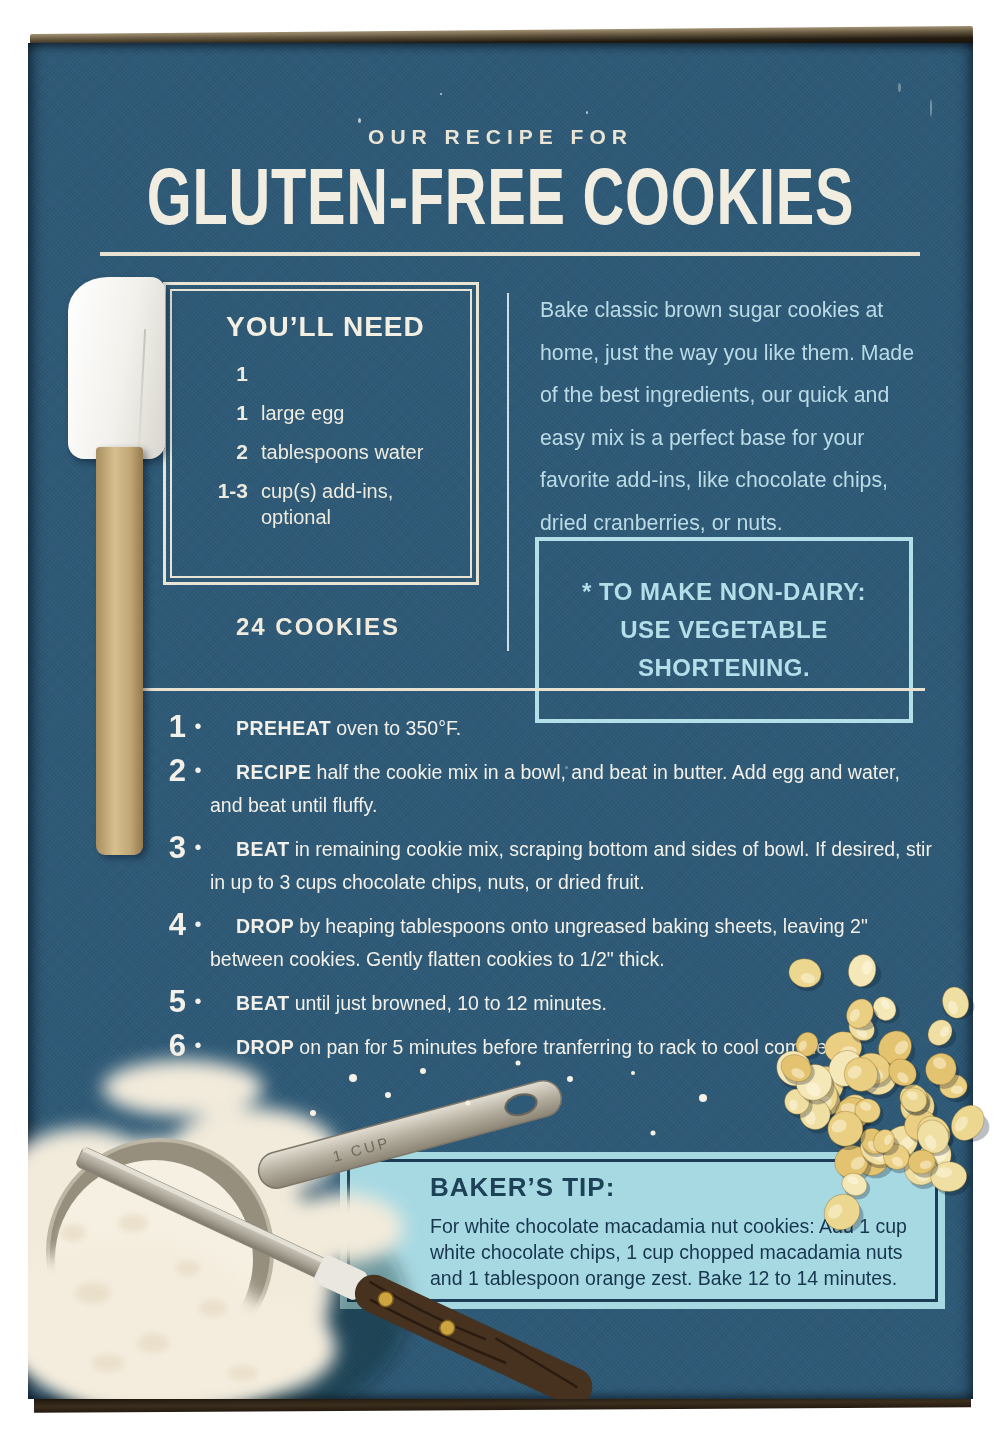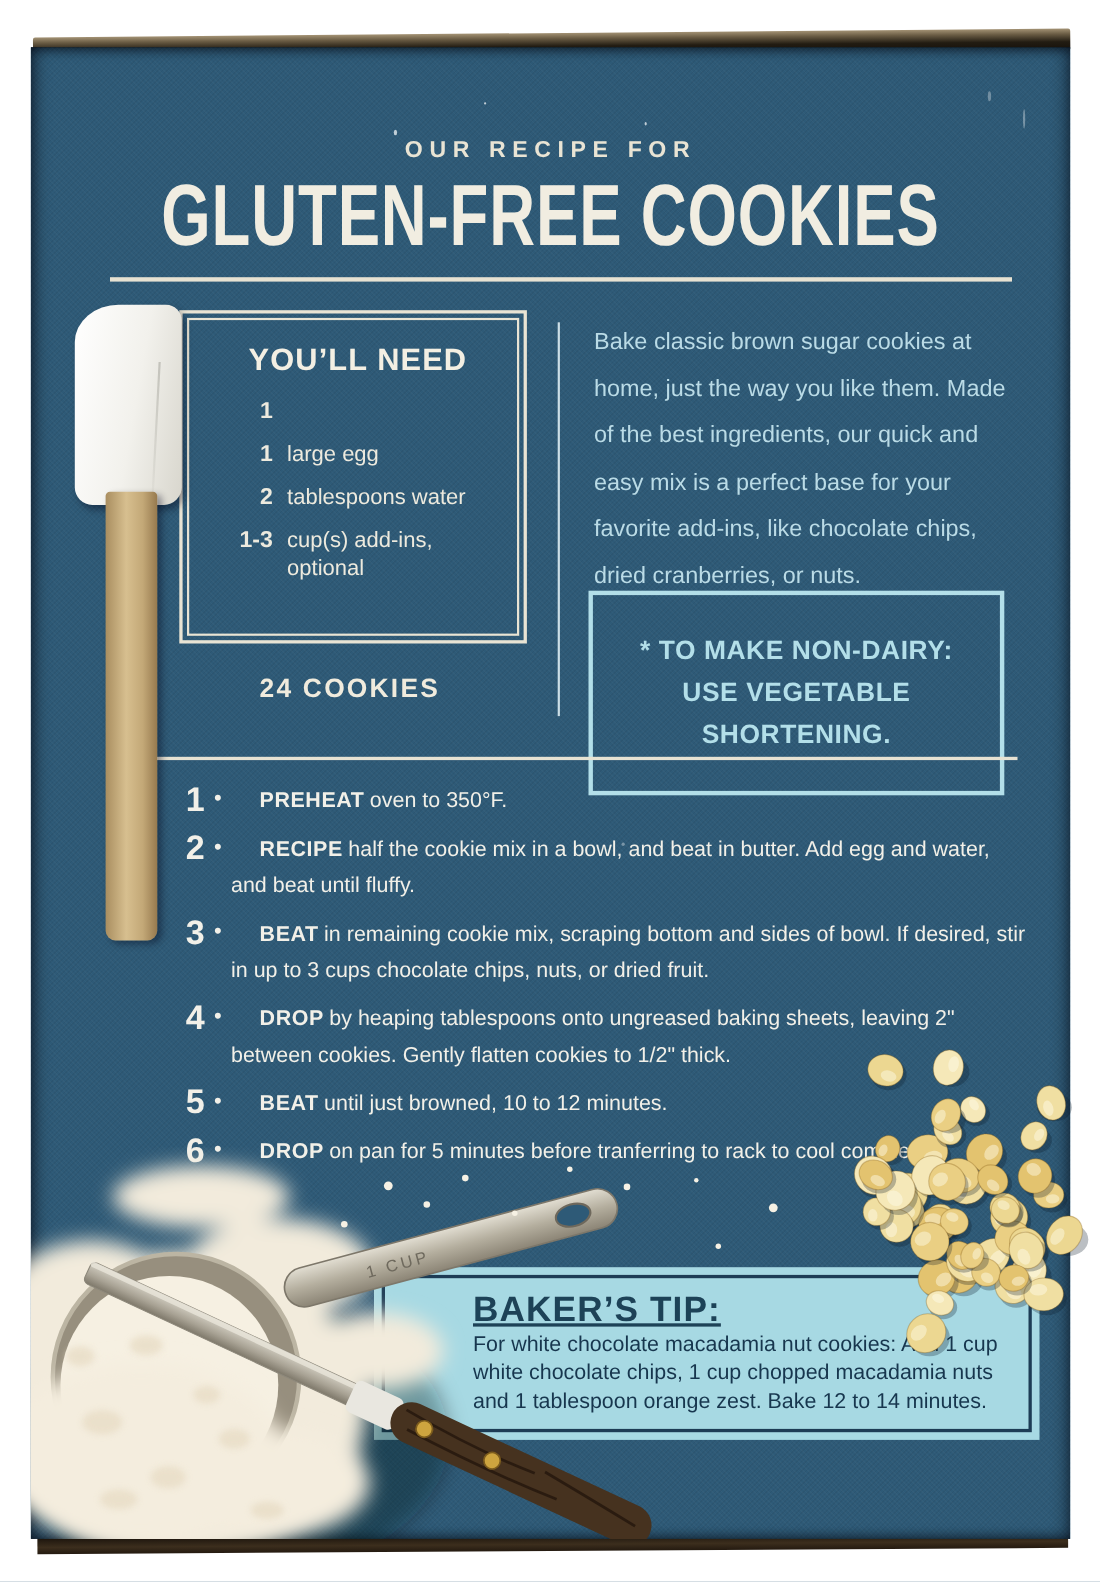--- a/index.html
+++ b/index.html
@@ -92,21 +92,21 @@
   .steps{position:absolute;left:116px;top:668px;width:800px;margin:0;padding:0;list-style:none;}
   .step{display:flex;margin-bottom:10px;color:#f2f0e8;align-items:flex-start;}
   .step-num{width:42px;min-width:42px;text-align:right;font-size:31px;font-weight:bold;line-height:32px;}
   .step-bullet{width:24px;min-width:24px;text-align:center;font-size:20px;line-height:31px;}
   .step-text{margin:0;font-size:19.5px;line-height:33px;width:724px;padding-top:1px;}
   .step-text b{letter-spacing:.5px;margin-right:5px;margin-left:26px;}
 
   .tipbox{position:absolute;left:312px;top:1109px;width:605px;height:157px;background:#a7d9e3;z-index:2;}
   .tip-inner{position:absolute;inset:7px;border:3px solid #1d3c55;}
   .tip-content{position:absolute;left:90px;top:20px;width:482px;}
-  .tip-heading{margin:0 0 0;font-size:32px;letter-spacing:1px;color:#1d4257;font-weight:bold;text-decoration:underline;}
+  .tip-heading{margin:0 0 10px;font-size:26px;letter-spacing:1px;color:#1d4257;font-weight:bold;}
   .tip-text{margin:0;font-size:19.5px;line-height:26px;color:#17364e;}
 
   .collage{position:absolute;left:-15px;top:1000px;width:720px;height:360px;z-index:5;}
   .chips{position:absolute;left:735px;top:905px;width:240px;height:300px;z-index:6;overflow:visible;}
 </style>
 </head>
 <body>
 
 <div class="box">
   <div class="edge-top"></div>

